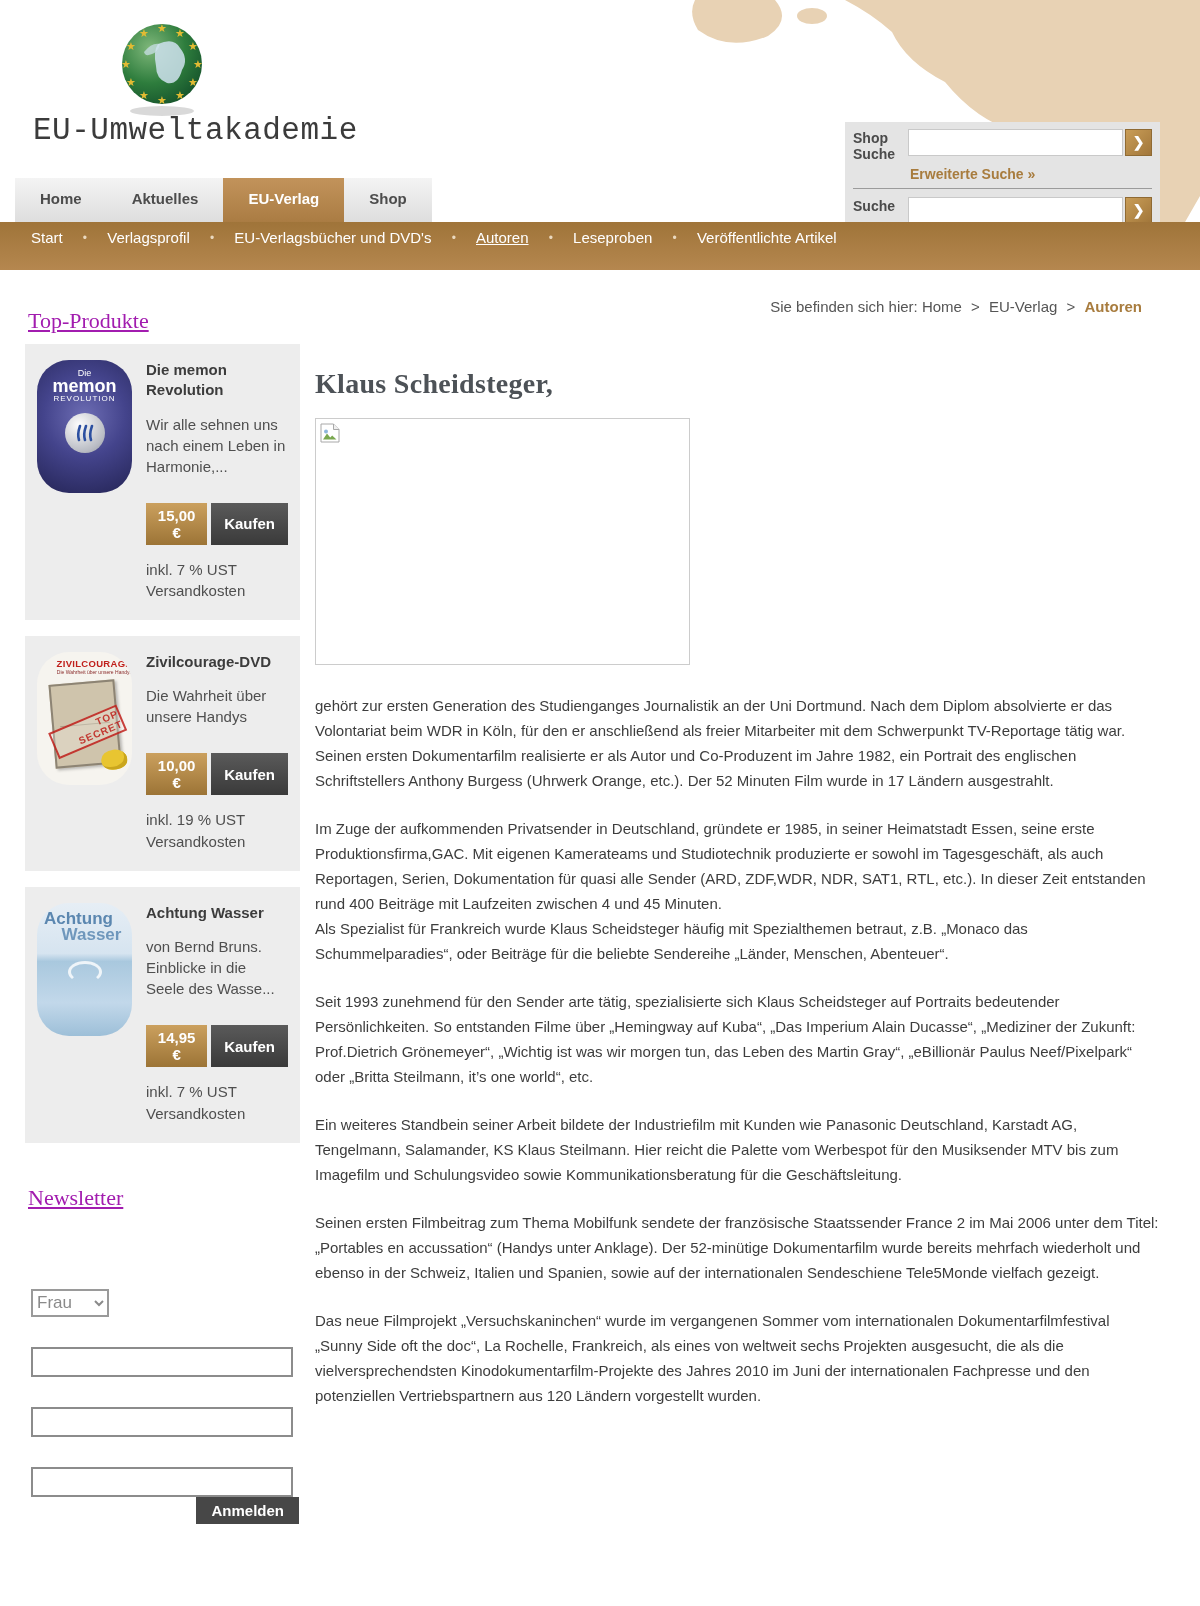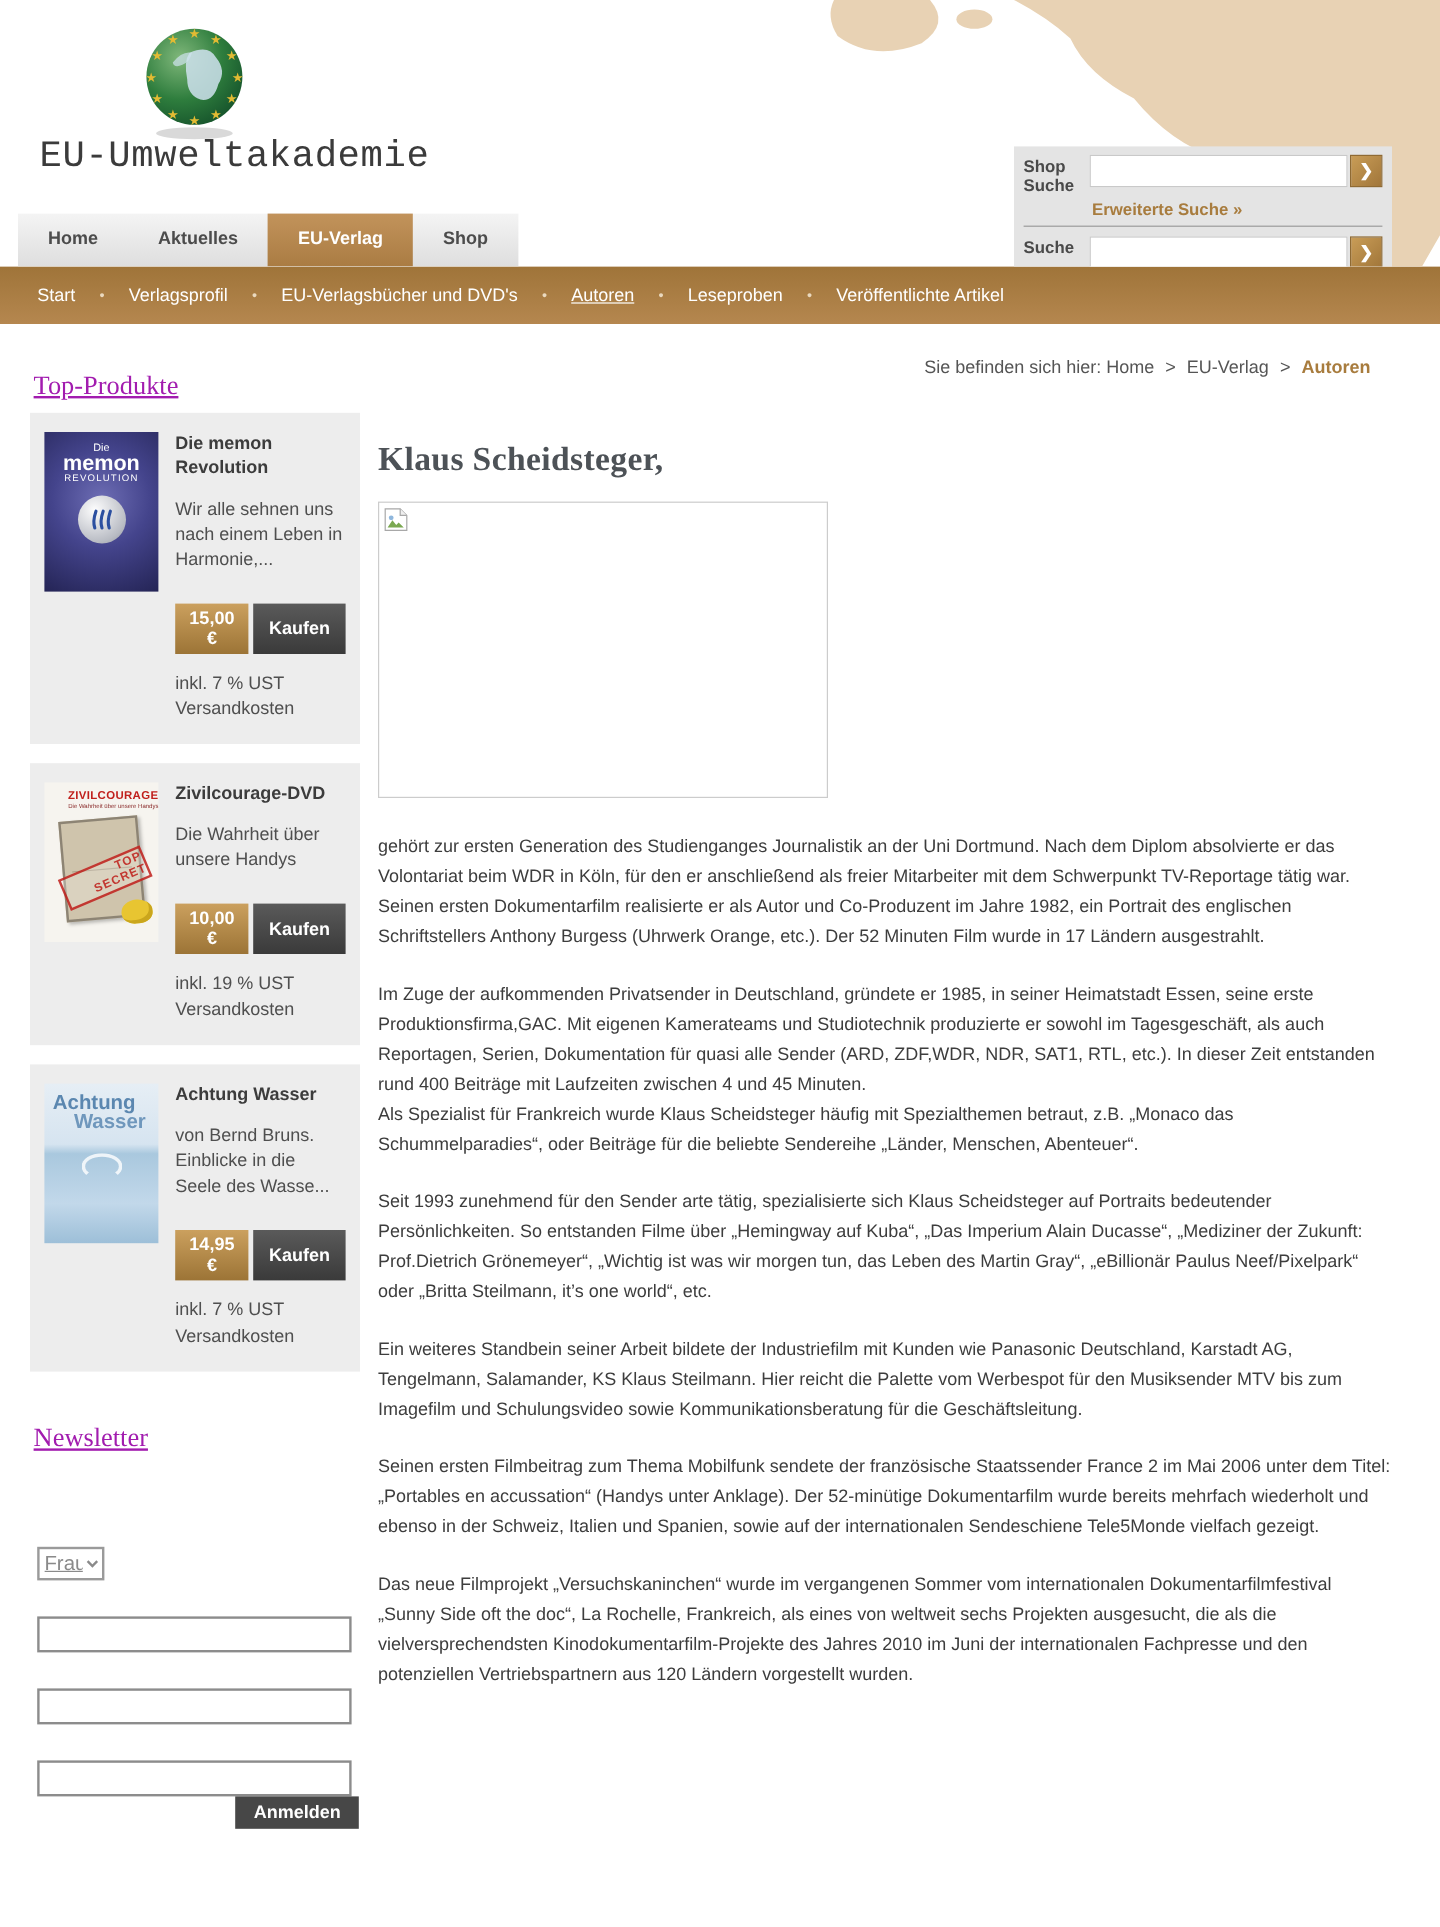--- a/index.html
+++ b/index.html
@@ -42,41 +42,41 @@
     position:absolute; left:15px; top:178px; height:44px; display:flex;
     background:linear-gradient(#f4f4f4,#dedede);
   }
   .tab {
     padding:0 25px; line-height:42px; font-size:15px; font-weight:bold;
     color:#4c4c4c; cursor:pointer; white-space:nowrap;
   }
   .tab.active { background:linear-gradient(#c2935b,#aa7c43); color:#fff; }
   
   .subnav {
-    height:48px; line-height:48px; padding-left:25px; white-space:nowrap;
+    height:48px; line-height:32px; padding-left:25px; white-space:nowrap;
     background:linear-gradient(180deg,#9f7439,#b5874f); color:#fff; font-size:15px;
   }
   .subnav-item { color:#fff; text-decoration:none; padding:0 6px; cursor:pointer; }
   .subnav-item.active { text-decoration:underline; }
   .subnav-dot { color:#ead9bf; font-size:12px; padding:0 10px; vertical-align:1px; }
   
   .page { position:relative; padding:0 40px 60px 25px; }
   .breadcrumb { position:absolute; top:28px; right:58px; font-size:15px; color:#555; }
   .breadcrumb a { color:#555; text-decoration:none; cursor:pointer; }
   .breadcrumb .sep { padding:0 5px; }
   .breadcrumb .current { color:#a87c3e; font-weight:bold; }
   .columns { display:flex; padding-top:38px; }
   
   .sidebar { width:275px; flex:none; }
   .side-heading {
     font-family:"Liberation Serif", serif; font-weight:normal;
     font-size:22px; color:#a21caf; margin:0 0 10px 3px;text-decoration:underline;
   }
   .product-card { background:#ededed; padding:16px 12px 18px 12px; margin-bottom:16px; display:flex; }
-  .cover { width:95px; height:133px; flex:none; position:relative; overflow:hidden; cursor:pointer; }
+  .cover { width:95px; height:133px; flex:none; position:relative; overflow:hidden; cursor:pointer;border-radius:32px; }
   .p-info { flex:1; padding-left:14px; font-size:15px; }
   .p-title { font-weight:bold; color:#3c3c3c; line-height:1.35; }
   .p-desc { margin-top:13px; color:#4f4f4f; line-height:1.4; }
   .price-row { margin-top:26px; display:flex; }
   .price-btn {
     border:none; cursor:pointer; color:#fff; font-weight:bold; font-size:15px;
     padding:4px 11px; background:linear-gradient(#cba05e,#9c7436);
     font-family:"Liberation Sans", sans-serif;
   }
   .buy-btn {
@@ -110,24 +110,23 @@
     border:2px solid #c0201c; padding:1px 0; opacity:.85; background:rgba(246,244,239,.35);
   }
   .ziv-duck { position:absolute; right:-8px; bottom:-8px; width:26px; height:20px; border-radius:50% 50% 45% 45%; background:#e8c531; box-shadow:inset -3px -3px 0 #caa61d; }
   .cover-wasser { background:linear-gradient(#e6eef5 0%, #d6e4f0 38%, #a9c8de 44%, #c2d8ea 75%, #9dbfd8 100%); }
   .was-t1 { color:#5b87b0; font-weight:bold; font-size:17px; margin:8px 0 0 7px; line-height:.95; }
   .was-t2 { color:#6f97bc; font-weight:bold; font-size:17px; margin-left:14px; line-height:.95;text-align:center; }
   .was-bubble { width:34px; height:22px; margin:18px auto 0; border-radius:50%; border:3px solid rgba(255,255,255,.8); border-bottom-color:transparent; }
   
   .newsletter-heading { margin:42px 0 0 3px; }
   .salutation-select {
-    display:block; margin:78px 0 0 6px; width:56px; height:28px;
+    display:block; margin:78px 0 0 6px; width:78px; height:28px;
     border:2px solid #9a9a9a; color:#8a8a8a; font-size:17px; background:#fff;
     font-family:"Liberation Sans", sans-serif;
-    text-decoration:underline;
   }
   .nl-input {
     display:block; margin:30px 0 0 6px; width:262px; height:30px;
     border:2px solid #8c8c8c; background:#fff; font-size:15px; padding:0 6px; outline:none;
   }
   .nl-submit-row { width:268px; margin-left:6px; text-align:right; }
   .nl-submit {
     border:none; cursor:pointer; background:#474747; color:#fff;
     font-weight:bold; font-size:15px; padding:5px 15px;
     font-family:"Liberation Sans", sans-serif;

